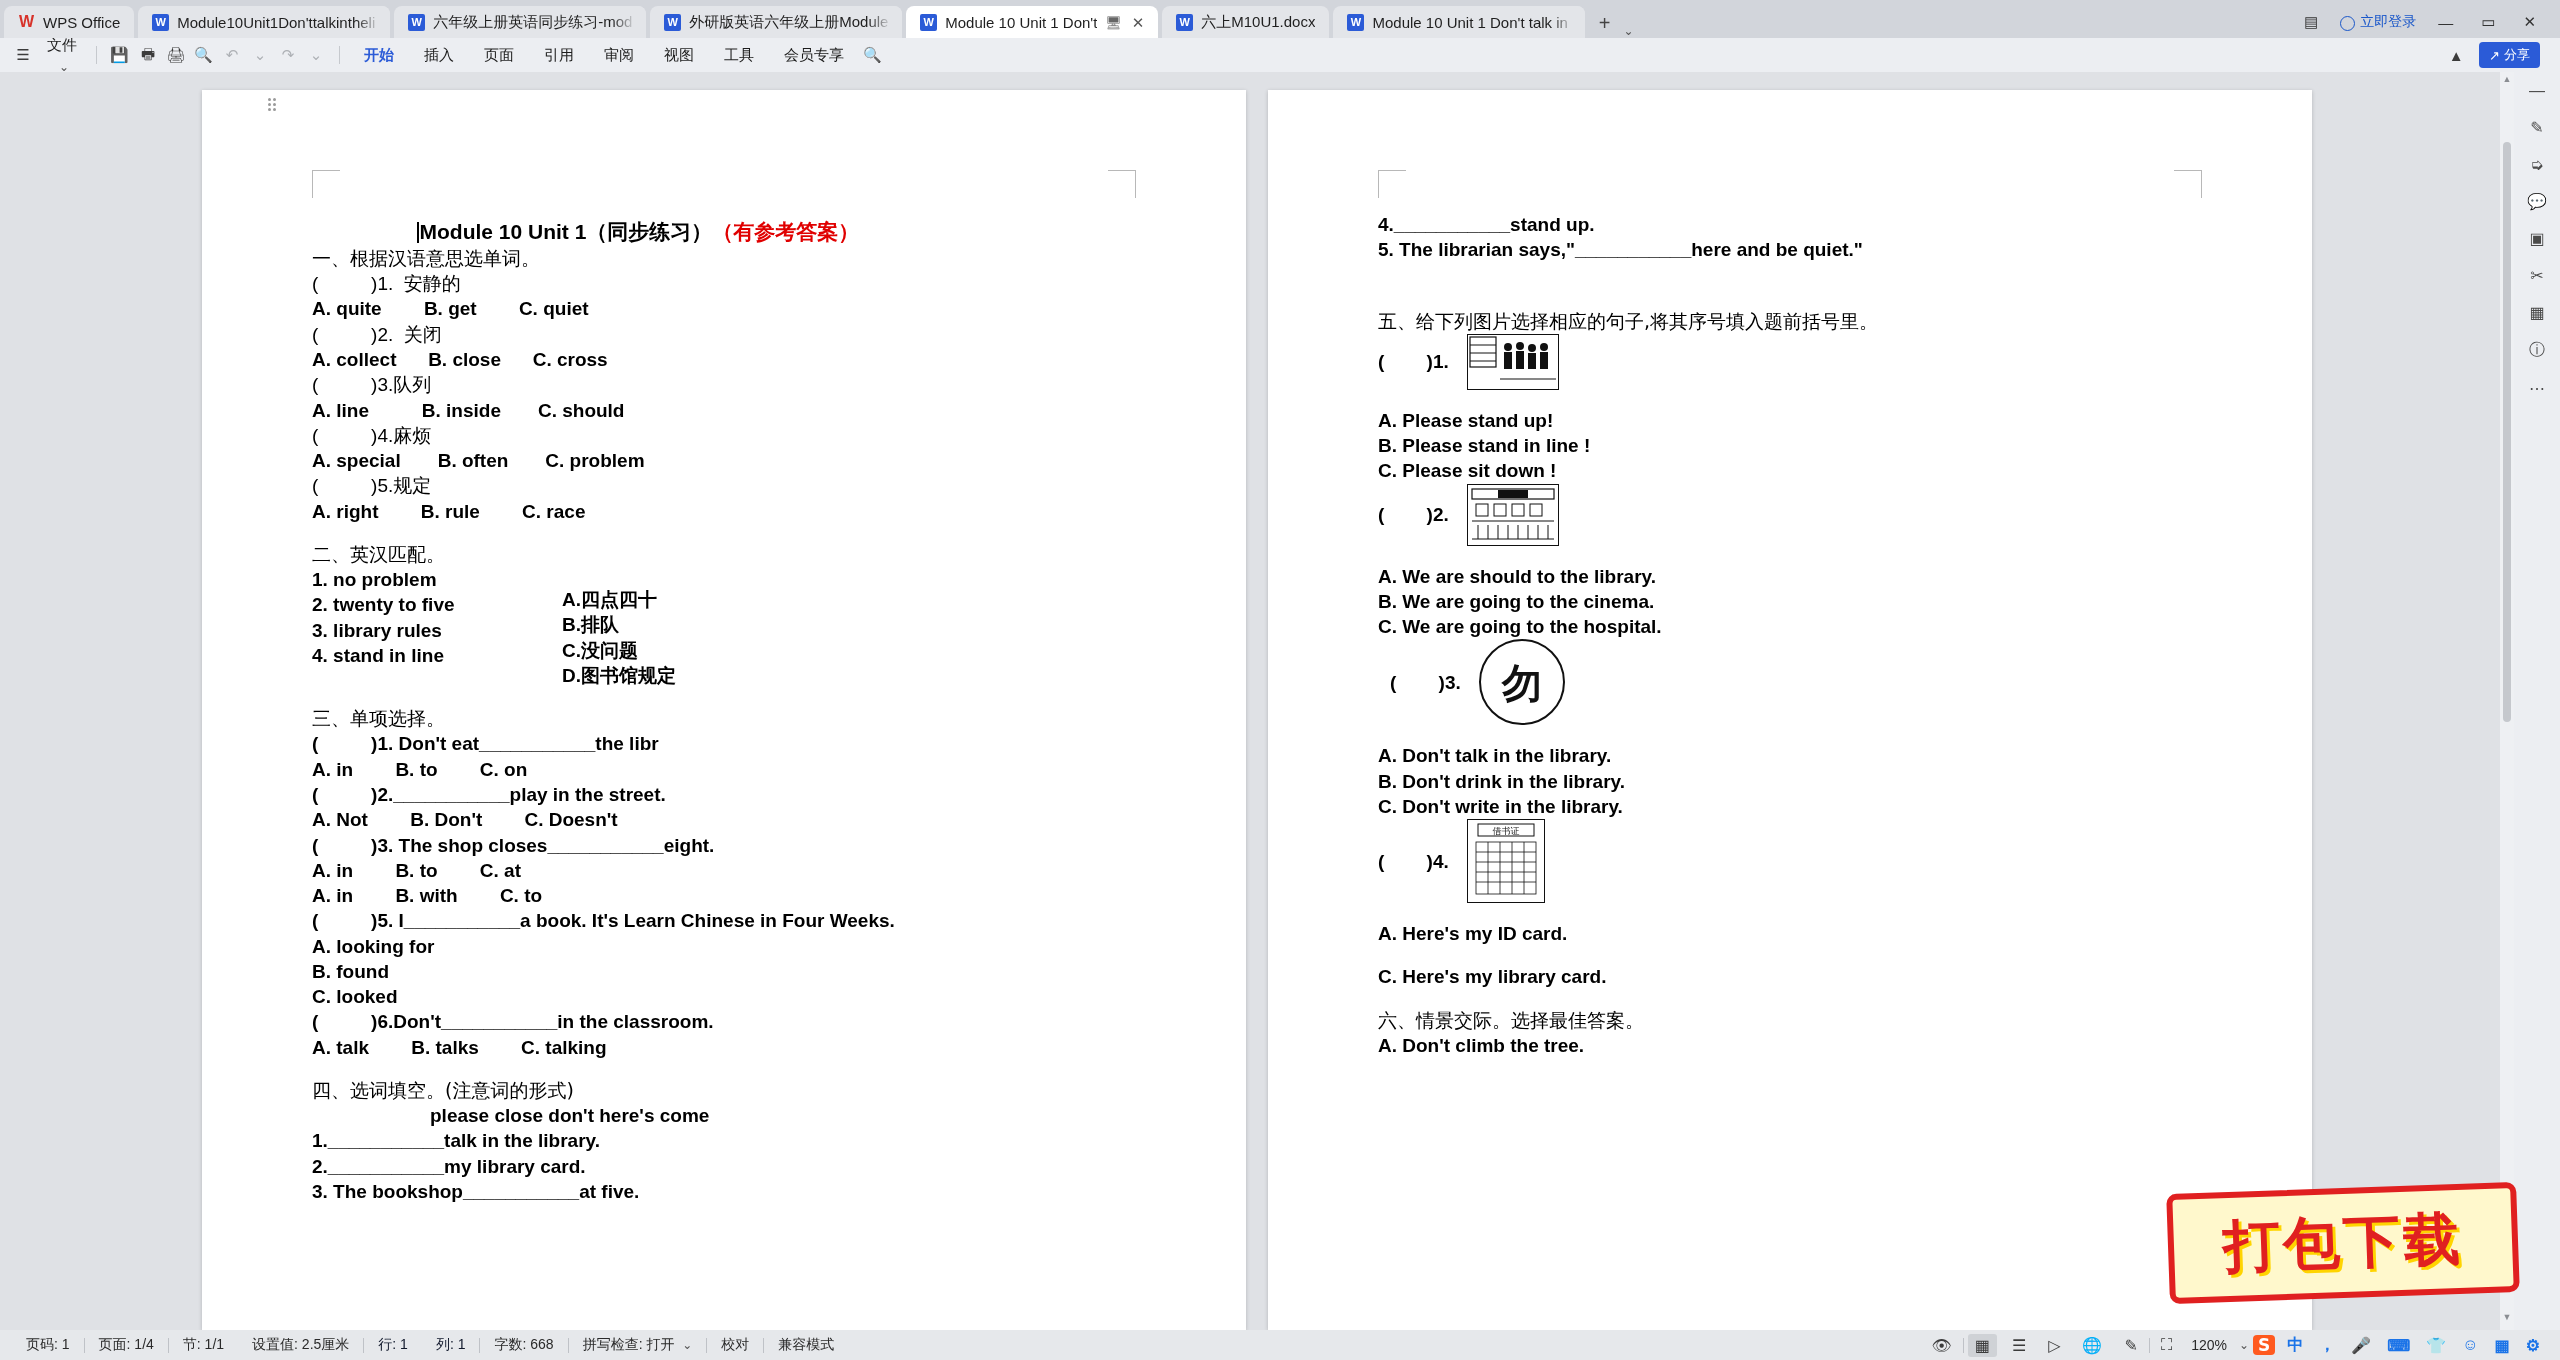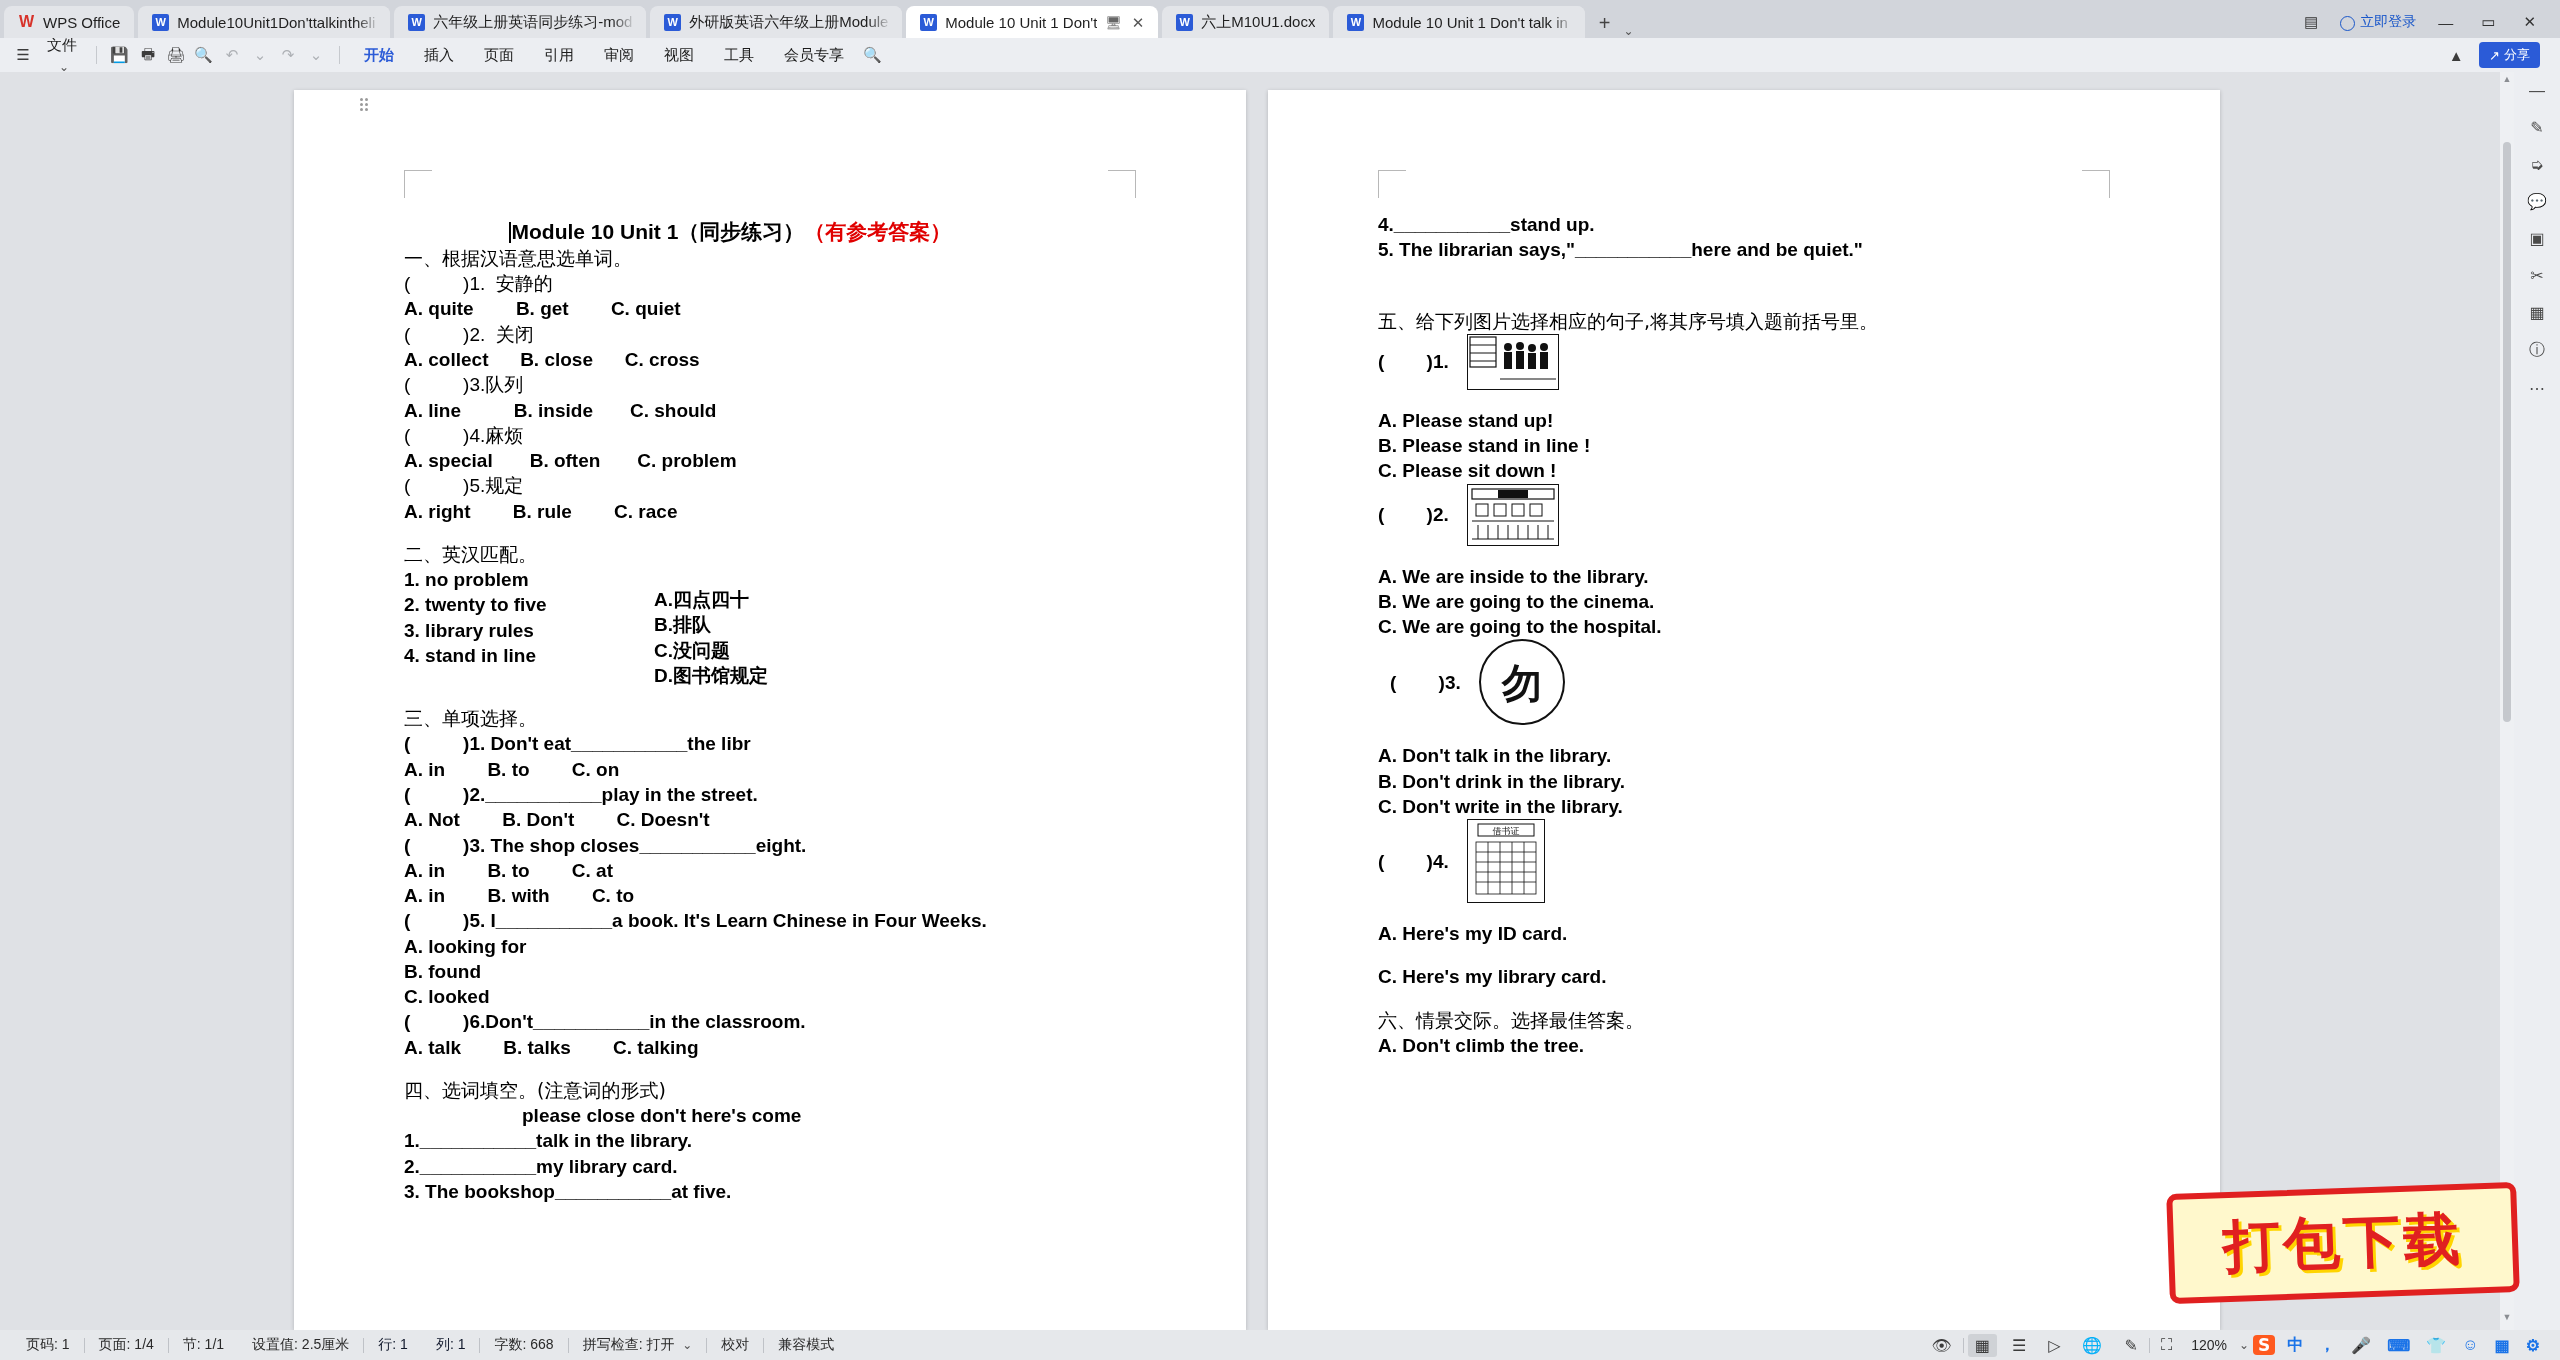--- a/index.html
+++ b/index.html
@@ -112,21 +112,21 @@
   }
   #pages {
     flex: 1;
     display: flex;
     justify-content: center;
     gap: 22px;
     padding-top: 18px;
     overflow: hidden;
   }
   .page {
-    width: 952px;
+    width: 1044px;
     background: #fff;
     box-shadow: 0 1px 4px rgba(0,0,0,.2);
     position: relative;
     padding: 0;
     flex: 0 0 auto;
   }
   .corner {
     position: absolute; width: 28px; height: 28px;
   }
   .corner.tl { border-left: 1px solid #b8b8b8; border-top: 1px solid #b8b8b8; }
@@ -474,21 +474,21 @@
                 <line x1="50" y1="40" x2="50" y2="54"></line>
                   <line x1="60" y1="40" x2="60" y2="54"></line>
                 <line x1="70" y1="40" x2="70" y2="54"></line>
                   <line x1="80" y1="40" x2="80" y2="54"></line>
                 <line x1="4" y1="54" x2="86" y2="54"></line>
               </g>
             </svg>
           </span>
         </div>
         <div class="gap"></div>
-        <div class="ln b">A. We are inside to the library.</div>
+        <div class="ln b">A. We are should to the library.</div>
         <div class="ln b">B. We are going to the cinema.</div>
         <div class="ln b">C. We are going to the hospital.</div>
 
         <div class="qrow">
           <span class="ln b" style="margin-left:12px;">(        )3.</span>
           <span class="circ">
             <svg width="82" height="82" viewBox="0 0 82 82">
               <g fill="#111" font-family="DejaVu Sans" font-size="40" font-weight="bold">
                 <text x="41" y="56" text-anchor="middle">勿</text>
               </g>

